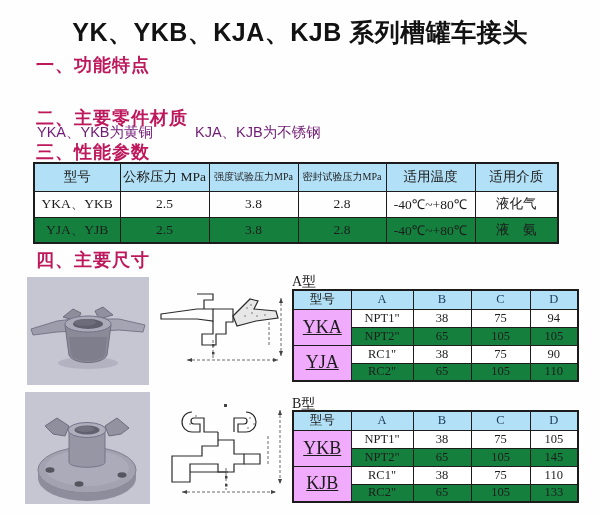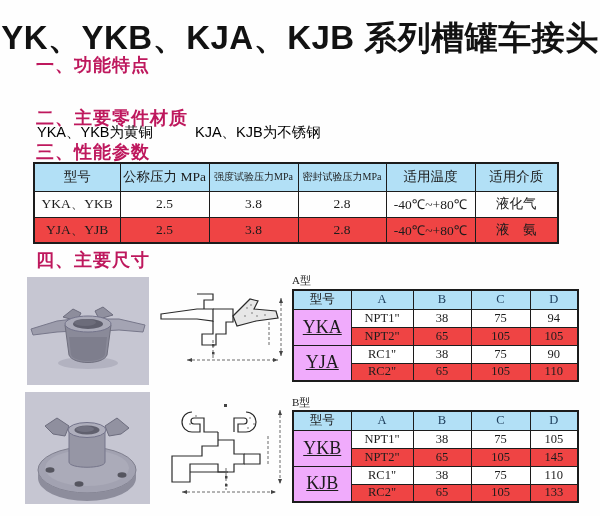--- a/index.html
+++ b/index.html
@@ -3,55 +3,55 @@
 <meta charset="utf-8">
 <style>
   * { margin:0; padding:0; box-sizing:border-box; }
   body { background:#e8e8e8; font-family:"Liberation Sans", sans-serif; }
   .page {
     position:relative; width:600px; height:516px; margin:0 auto;
     background:#fefefe; overflow:hidden; color:#111;
   }
   .page-title {
     position:absolute; top:16px; left:0; width:600px; text-align:center;
-    font-size:33px; font-weight:bold; letter-spacing:0.5px; color:#121212;
+    font-size:25px; font-weight:bold; letter-spacing:0.5px; color:#121212;
   }
   .sec-heading {
     position:absolute; left:36px; font-size:18px; font-weight:bold; color:#be185d;
     letter-spacing:1px;
   }
   #h1 { top:53px; } #h2 { top:106px; } #h3 { top:140px; } #h4 { top:248px; }
   .body-par {
     position:absolute; left:6px; top:70px; width:589px;
     font-size:14.5px; line-height:23px; text-indent:2em; color:#151515;
     letter-spacing:0.3px;
   }
   .materials {
-    position:absolute; left:37px; top:123px; font-size:14.5px; color:#000000;
+    position:absolute; left:37px; top:123px; font-size:14.5px; color:#701a75;
   }
   .materials span.gap { display:inline-block; width:42px; }
 
   table { border-collapse:collapse; table-layout:fixed;padding-left:20px; }
   .perf-table {
     position:absolute; left:33px; top:162px; width:524px;
     font-family:"Liberation Serif", serif; font-size:13.5px;
     border:2px solid #1c1c1c;
   }
   .perf-table th, .perf-table td {
     border:1px solid #1c1c1c; text-align:center; vertical-align:middle;
     padding:0; color:#1c1c1c;
   }
   .perf-table th { height:28px; background:#b2e0f6; font-weight:normal; }
   .perf-table td { height:26px; }
   .perf-table th.small { font-size:10px; }
-  tr.yellow td { background:#ef4444; }
+  tr.yellow td { background:#15803d; }
 
   .dim-label {
     position:absolute; left:292px; font-family:"Liberation Serif", serif;
-    font-size:11px; color:#1c1c1c;
+    font-size:14px; color:#1c1c1c;
   }
   #labelA { top:273px; } #labelB { top:395px; }
   .dim-table {
     position:absolute; left:292px; width:285px;
     font-family:"Liberation Serif", serif; font-size:12.5px;
     border:2px solid #1c1c1c; background:#fff;
   }
   #tableA { top:289px; } #tableB { top:410px; }
   .dim-table th, .dim-table td {
     border:1px solid #1c1c1c; text-align:center; vertical-align:middle; padding:0;

